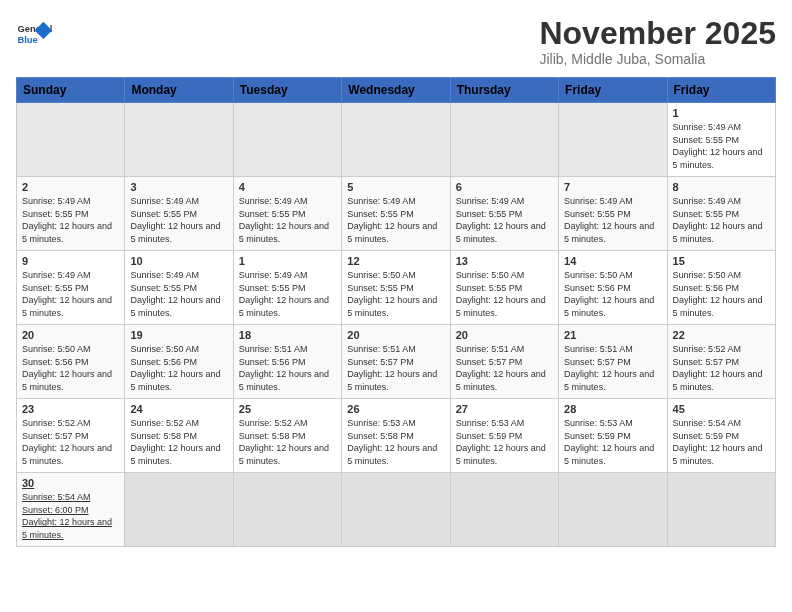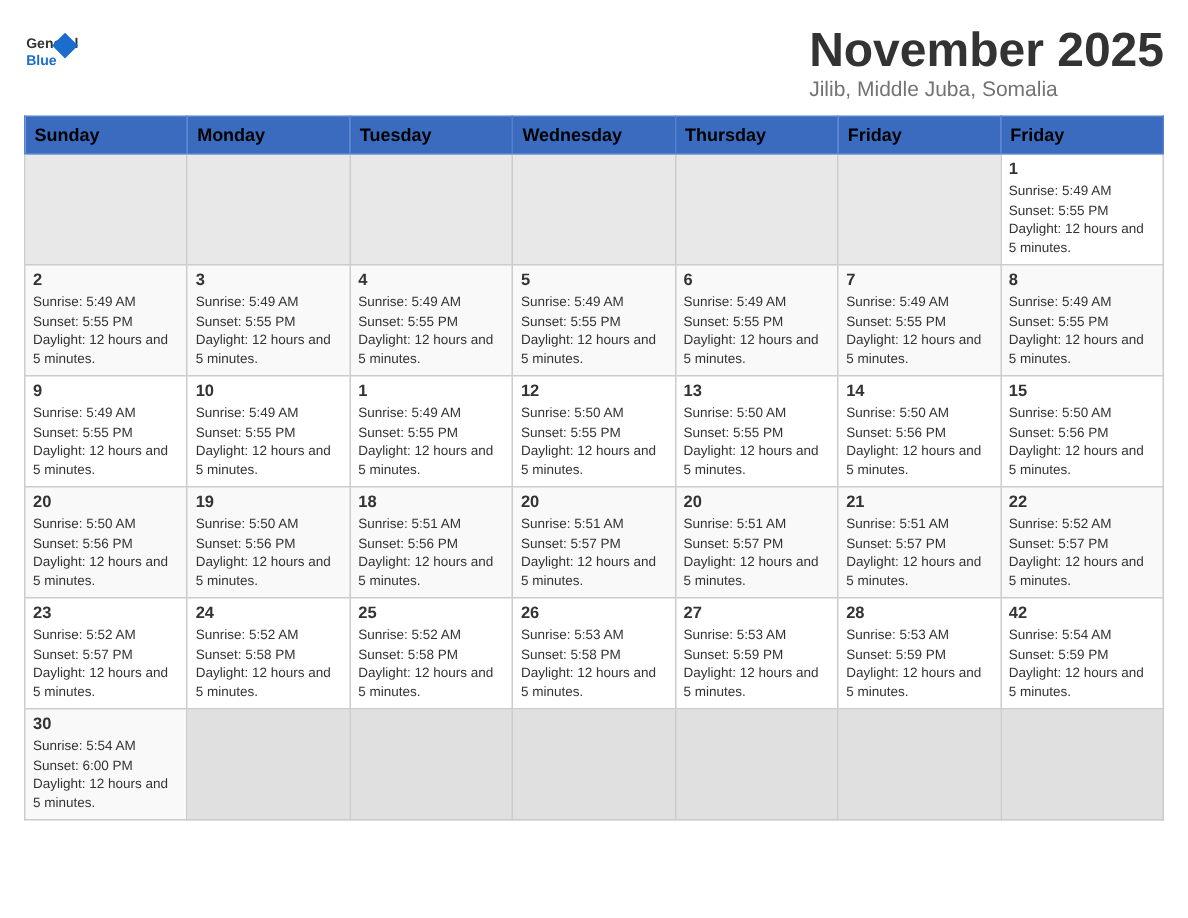--- a/index.html
+++ b/index.html
@@ -55,20 +55,21 @@
       border: 1px solid #ccc;
       vertical-align: top;
       padding: 4px 5px;
       font-size: 9.5px;
       color: #333;
       background: #fff;
       height: 74px;
     }
     tbody tr:last-child td {
       height: 74px;
+      text-decoration: underline;
     }
     .day-num {
       font-weight: bold;
       font-size: 11px;
       display: block;
       margin-bottom: 2px;
     }
     .day-info {
       font-size: 9px;
       color: #333;
@@ -296,21 +297,21 @@
 Sunset: 5:59 PM
 Daylight: 12 hours and 5 minutes.</div>
         </td>
         <td>
           <span class="day-num">28</span>
           <div class="day-info" style="white-space: pre-line;">Sunrise: 5:53 AM
 Sunset: 5:59 PM
 Daylight: 12 hours and 5 minutes.</div>
         </td>
         <td>
-          <span class="day-num">42</span>
+          <span class="day-num">45</span>
           <div class="day-info" style="white-space: pre-line;">Sunrise: 5:54 AM
 Sunset: 5:59 PM
 Daylight: 12 hours and 5 minutes.</div>
         </td>
       </tr>
       <tr class="row-even">
         <td>
           <span class="day-num">30</span>
           <div class="day-info" style="white-space: pre-line;">Sunrise: 5:54 AM
 Sunset: 6:00 PM

